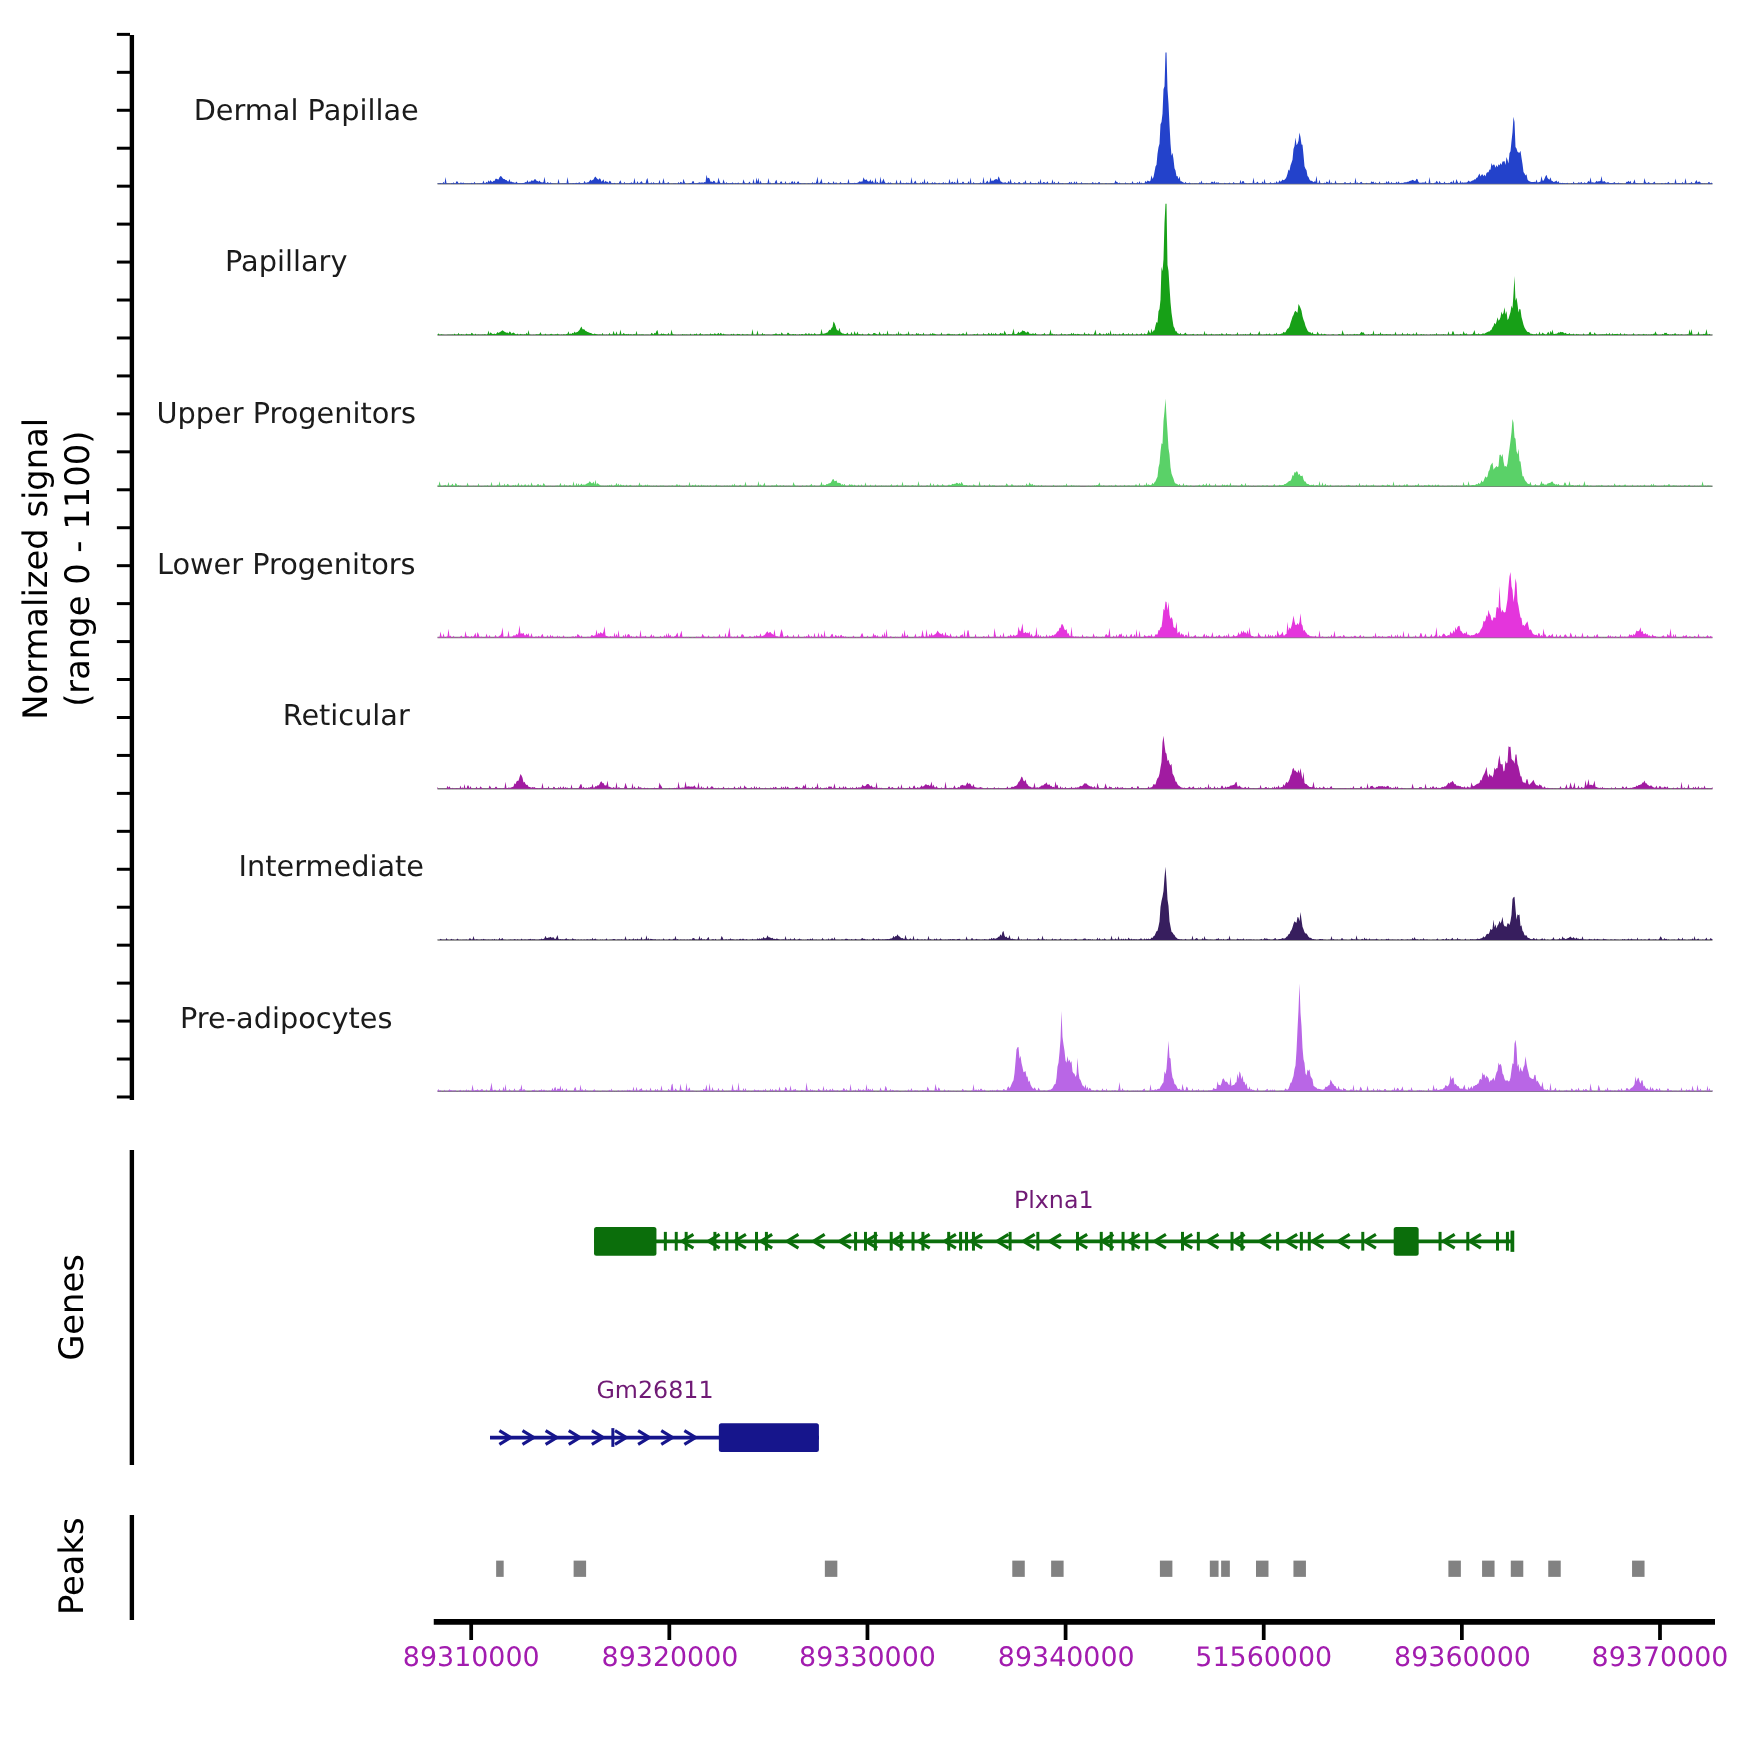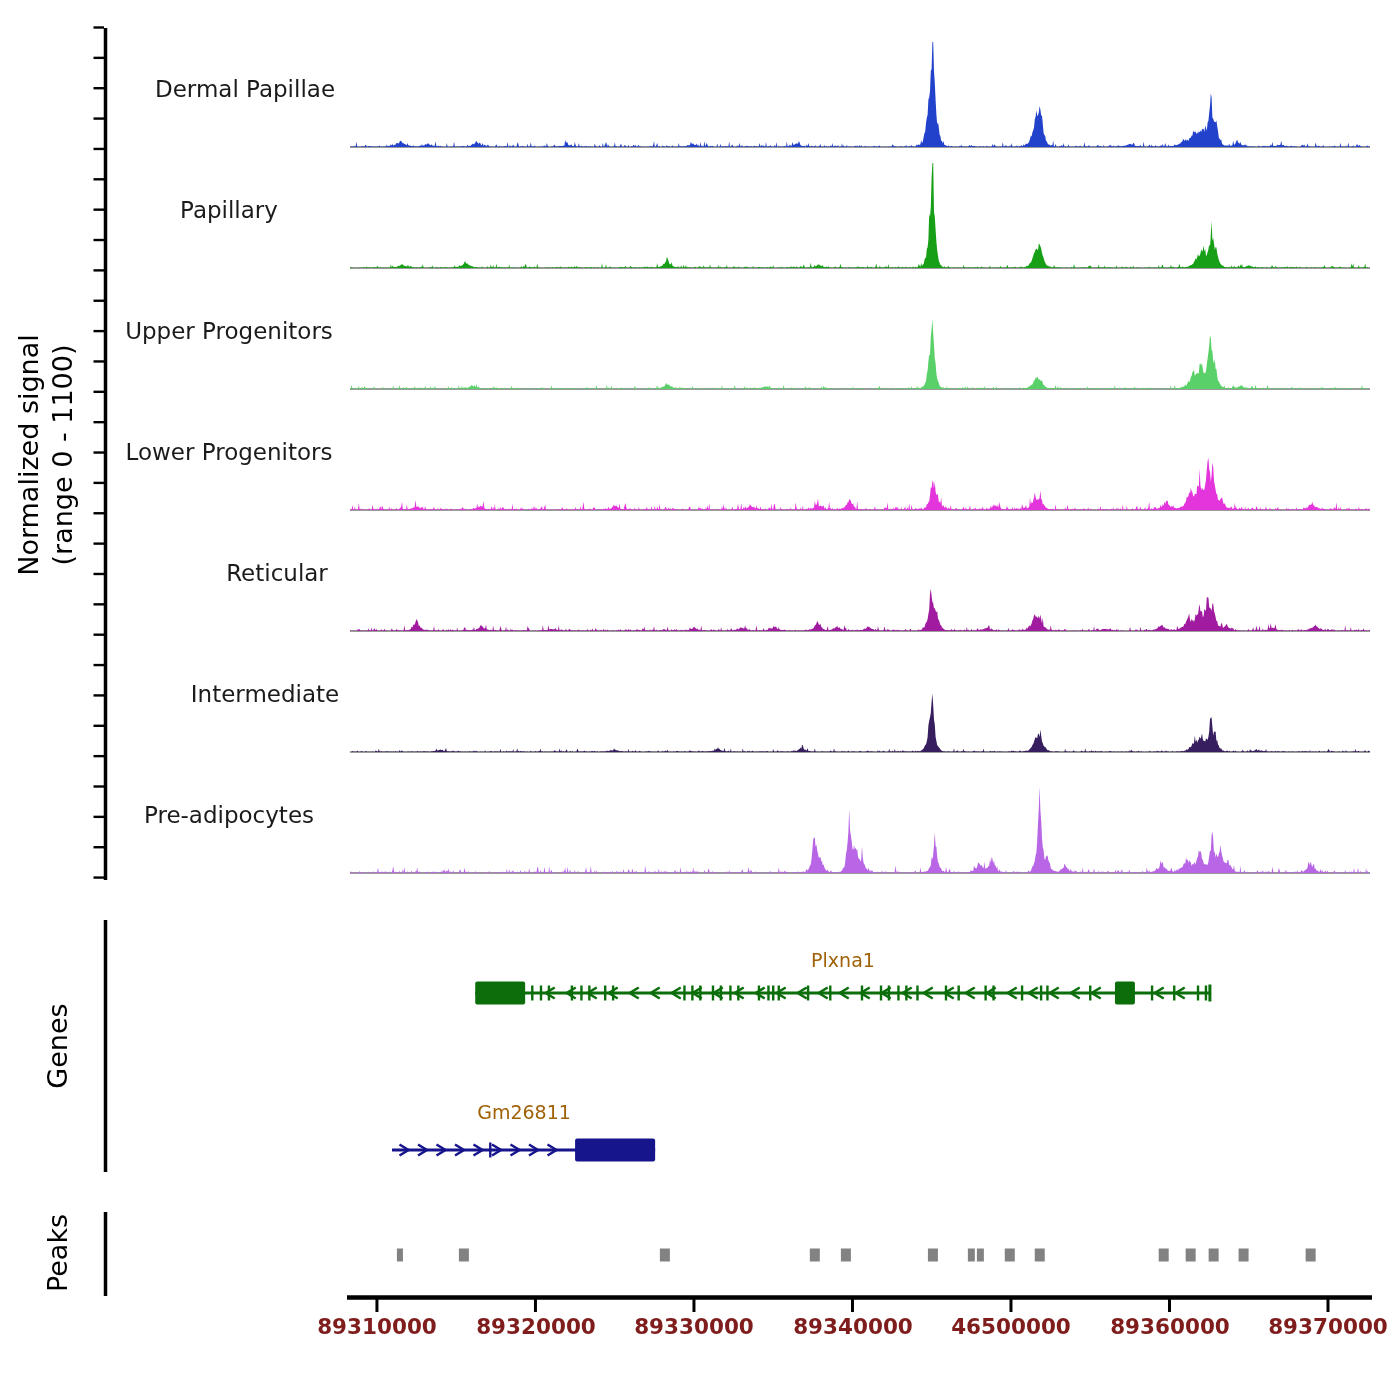--- a/index.html
+++ b/index.html
@@ -4,22 +4,22 @@
 <style>
   html,body{margin:0;padding:0;background:#ffffff;}
   #page{position:relative;width:1400px;height:1400px;background:#ffffff;overflow:hidden;
         font-family:"DejaVu Sans","Liberation Sans",sans-serif;color:#111;}
   #plot{position:absolute;left:0;top:0;}
   .track-label{position:absolute;left:103px;width:252px;text-align:center;
                font-size:23px;color:#1b1b1b;white-space:nowrap;}
   .rot-label{position:absolute;transform:translate(-50%,-50%) rotate(-90deg);
              transform-origin:center center;text-align:center;font-size:27px;color:#000;
              white-space:nowrap;line-height:1.25;}
-  .gene-label{position:absolute;width:220px;text-align:center;font-size:19px;color:#a16207;}
-  .xtick-label{position:absolute;width:180px;text-align:center;font-size:21.5px;color:#7f1d1d;font-weight:bold;}
+  .gene-label{position:absolute;width:220px;text-align:center;font-size:19px;color:#701a75;}
+  .xtick-label{position:absolute;width:180px;text-align:center;font-size:21.5px;color:#a21caf;}
   .xaxis-title{position:absolute;left:610px;top:1338px;width:500px;text-align:center;
                font-size:28px;color:#000;}
 </style>
 </head>
 <body>
 
 <div id="page">
   <svg id="plot" width="1400" height="1400" viewBox="0 0 1400 1400">
       <g>
         <line x1="105.5" y1="28" x2="105.5" y2="880" stroke="#000" stroke-width="3.5"></line>
@@ -218,17 +218,17 @@
   <div class="rot-label" style="left:58px;top:1046px;">Genes</div>
   <div class="rot-label" style="left:58px;top:1253px;">Peaks</div>
 
   <div class="gene-label" style="left:733px;top:949px;">Plxna1</div>
   <div class="gene-label" style="left:414px;top:1101px;">Gm26811</div>
 
   <div class="xtick-label" style="left:287px;top:1314px;">89310000</div>
   <div class="xtick-label" style="left:446px;top:1314px;">89320000</div>
   <div class="xtick-label" style="left:604px;top:1314px;">89330000</div>
   <div class="xtick-label" style="left:763px;top:1314px;">89340000</div>
-  <div class="xtick-label" style="left:921px;top:1314px;">46500000</div>
+  <div class="xtick-label" style="left:921px;top:1314px;">51560000</div>
   <div class="xtick-label" style="left:1080px;top:1314px;">89360000</div>
   <div class="xtick-label" style="left:1238px;top:1314px;">89370000</div>
 
 </div>
 
 </body></html>

